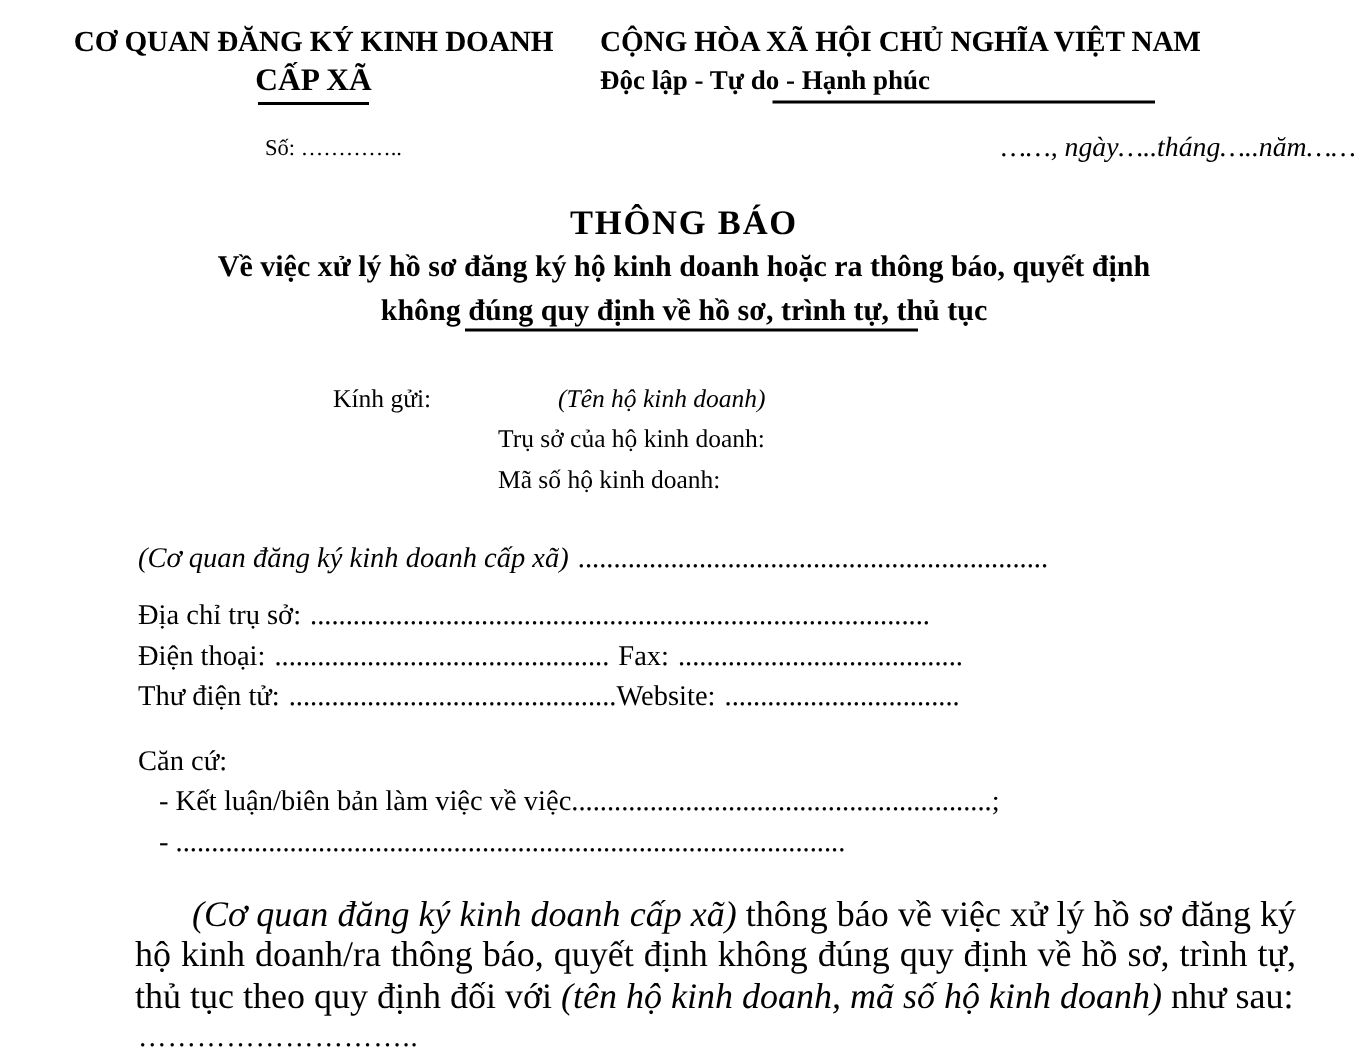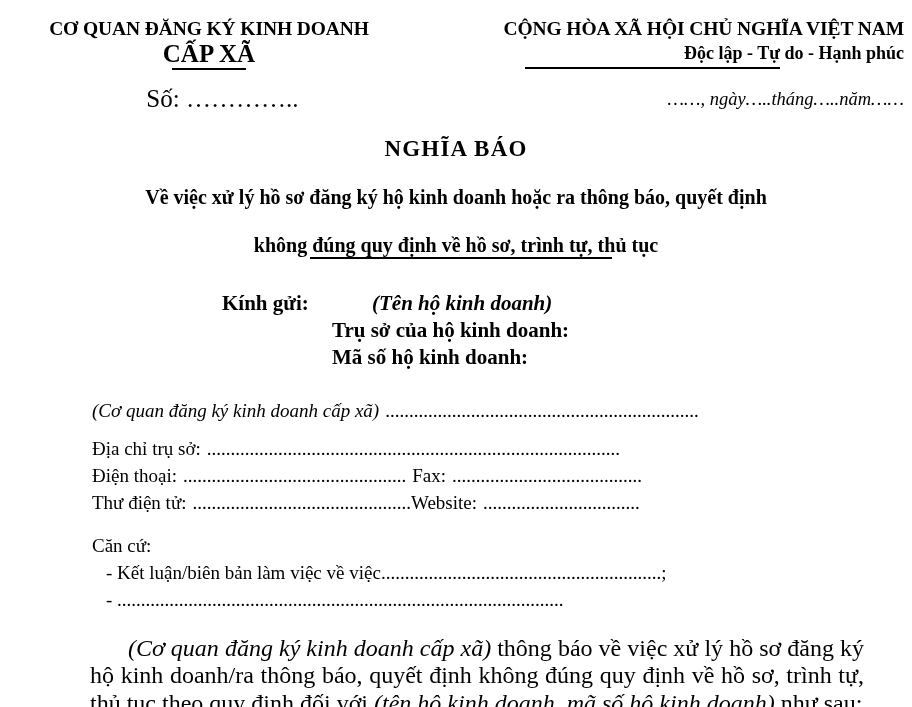--- a/index.html
+++ b/index.html
@@ -30,34 +30,34 @@
     padding-top: 16px;
   }
   .hdr-col-left {
     width: 400px;
     text-align: center;
     padding-left: 18px;
     box-sizing: border-box;
   }
   .hdr-col-right {
     width: 512px;
-    text-align: right;
-    box-sizing: border-box;
-    padding-right: 8px;
+    text-align: left;
+    box-sizing: border-box;
+    padding-right: 27px;
   }
   .hdr-line {
     font-weight: bold;
     font-size: 19.5px;
     line-height: 25px;
     letter-spacing: -0.1px;
     white-space: nowrap;
   }
   .hdr-line-2 {
     font-weight: bold;
-    font-size: 25px;
+    font-size: 21px;
     line-height: 25px;
   }
   .hdr-sub {
     font-weight: bold;
     font-size: 18px;
     line-height: 24px;
   }
   .rule-short {
     width: 74px;
     height: 1.6px;
@@ -74,21 +74,21 @@
   
   .numdate {
     display: flex;
     margin-top: 16px;
   }
   .numdate-left {
     width: 400px;
     text-align: center;
     padding-left: 18px;
     box-sizing: border-box;
-    font-size: 25px;
+    font-size: 15px;
     line-height: 26px;
     margin-left: 17px;
   }
   .numdate-right {
     width: 512px;
     text-align: right;
     box-sizing: border-box;
     font-size: 18.5px;
     font-style: italic;
     line-height: 26px;
@@ -103,43 +103,42 @@
   .title-main {
     font-weight: bold;
     font-size: 23px;
     letter-spacing: 1.2px;
     line-height: 30px;
   }
   .title-sub {
     font-weight: bold;
     font-size: 20px;
     line-height: 29px;
-    margin-top: 19px;
+    margin-top: 0;
     padding: 0 60px;
   }
   .title-sub-2 {
     position: relative;
     display: inline-block;
   }
   .title-underline {
     position: absolute;
     left: 56px;
     right: 46px;
     bottom: 1px;
     height: 1.6px;
     background: #000;
   }
 
   
   .recipient {
     margin-top: 30px;
     padding-left: 222px;
-    font-size: 21px;
+    font-size: 17px;
     line-height: 27px;
-    font-weight: bold;
   }
   .recipient-row {
     display: flex;
   }
   .recipient-label {
     width: 110px;
     flex: 0 0 110px;
   }
   .recipient-val-italic {
     font-style: italic;
@@ -224,21 +223,21 @@
     </div>
 
   </div>
 
   <div class="numdate">
     <div class="numdate-left">Số: …………..</div>
     <div class="numdate-right">……, ngày…..tháng…..năm……</div>
   </div>
 
   <div class="title-block">
-    <div class="title-main">NGHĨA BÁO</div>
+    <div class="title-main">THÔNG BÁO</div>
     <div class="title-sub">Về việc xử lý hồ sơ đăng ký hộ kinh doanh hoặc ra thông báo, quyết định</div>
     <div class="title-sub">
       <span class="title-sub-2">
         <span>không đúng quy định về hồ sơ, trình tự, thủ tục</span>
         <span class="title-underline"></span>
       </span>
     </div>
   </div>
 
   <div class="recipient">

